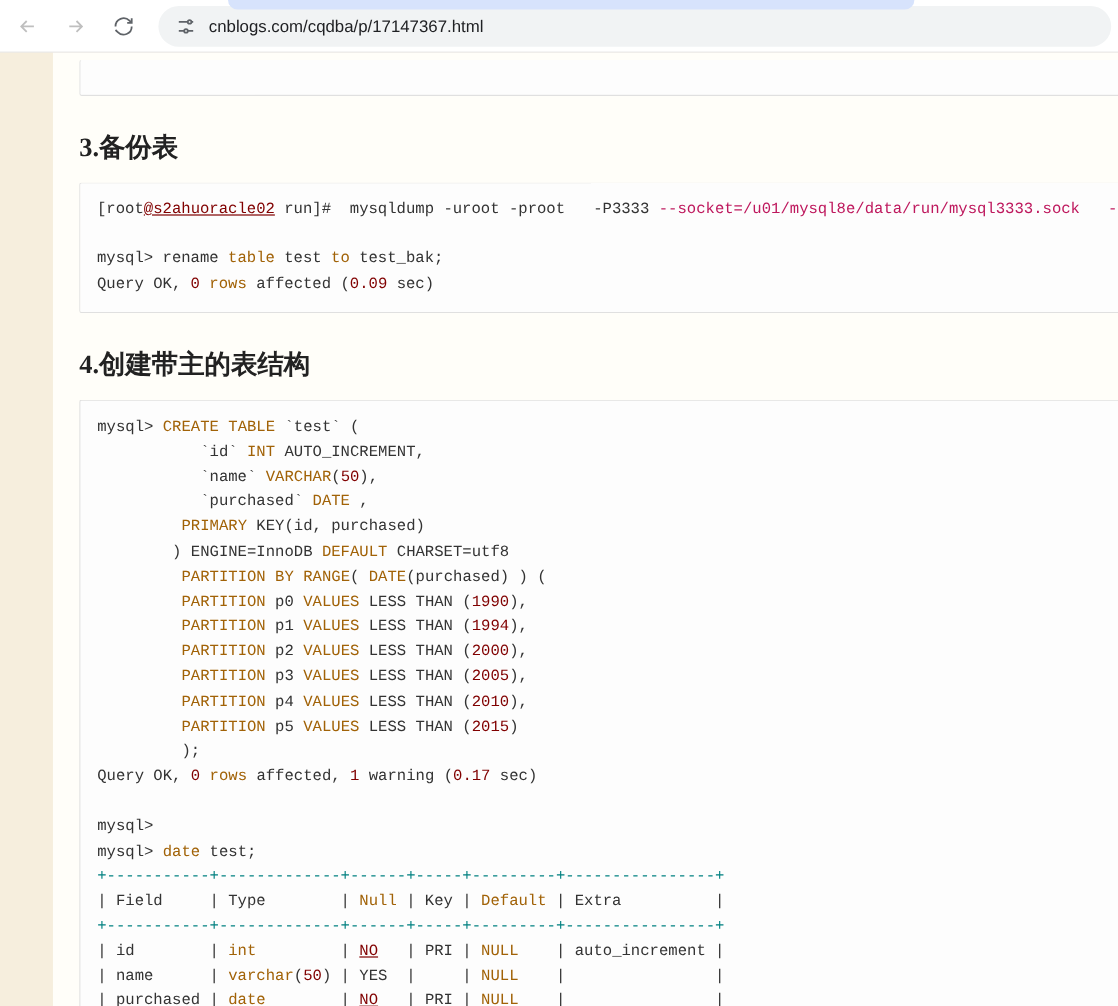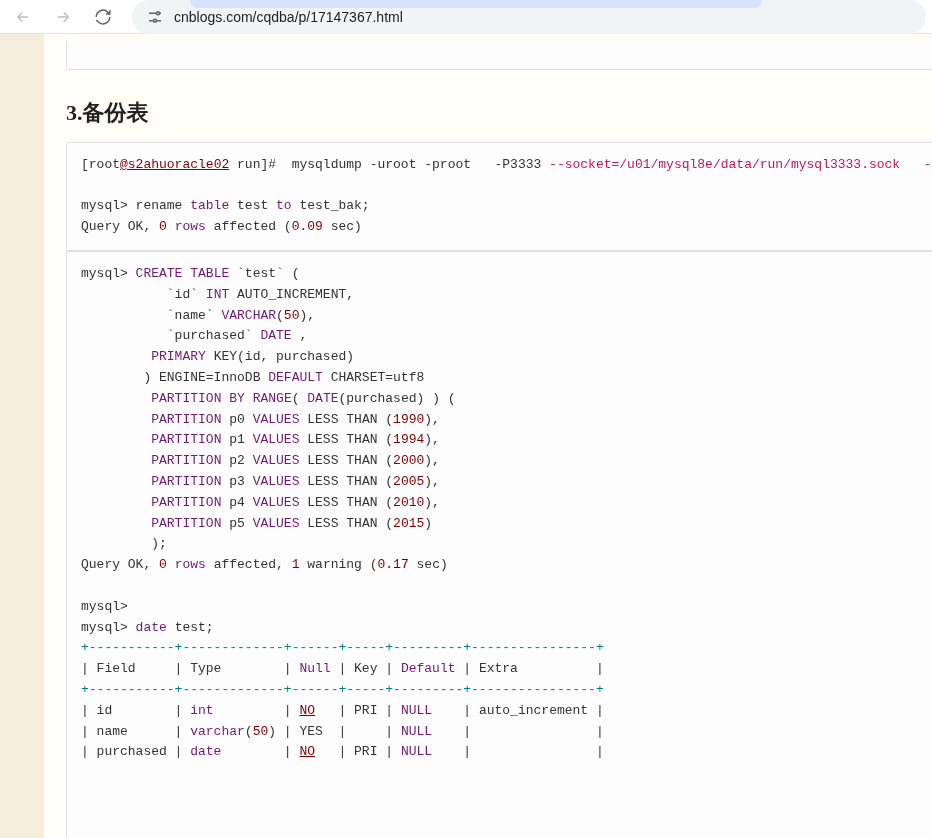--- a/index.html
+++ b/index.html
@@ -1,18 +1,18 @@
 <!DOCTYPE html>
 <html><head>
 <meta charset="utf-8">
 <style>
   * { box-sizing: border-box; margin: 0; padding: 0; }
   body { font-family: -apple-system, BlinkMacSystemFont, "Segoe UI", Arial, sans-serif; background: #fff; }
   .browser-bar {
-    display: flex; align-items: center; height: 34px;
+    display: flex; align-items: center; height: 44px;
     background: #fff; border-bottom: 1px solid #e3e3e3;
     padding: 0 6px; gap: 6px;
   }
   .nav-btn {
     width: 34px; height: 34px; display: flex; align-items: center; justify-content: center;
     border-radius: 50%; color: #5f6368; cursor: pointer;
   }
   .nav-btn svg { width: 18px; height: 18px; }
   .nav-btn.disabled { color: #bfbfbf; cursor: default; }
   .url-pill {
@@ -54,21 +54,21 @@
   .codeblock {
     border: 1px solid #e0e0e0; background: #fdfdfd;
     padding: 12px 14px; border-radius: 2px;
     font-family: Consolas, "Courier New", monospace;
     font-size: 13px; line-height: 1.6; color: #333;
     white-space: pre; overflow-x: auto;
     margin-right: 0;
   }
   .codeblock.cut { border-right: none; border-radius: 2px 0 0 2px; }
   .c-opt  { color: #be185d; }
-  .c-kw   { color: #701a75; }
+  .c-kw   { color: #a16207; }
   .c-num  { color: #800000; }
   .c-str  { color: #800000; text-decoration: underline; }
   .c-border { color: #008080; }
 </style>
 </head>
 <body>
 
 <div style="position:relative">
 <div class="tab-hint"></div>
 <div class="browser-bar">
@@ -104,20 +104,21 @@
 
     <div class="codeblock cut" style="border-top:none;padding-top:2px;padding-bottom:6px;color:#999;">&nbsp;</div>
 
     <h2 class="heading">3.备份表</h2>
 
     <div class="codeblock cut"><span>[root</span><span class="c-str">@s2ahuoracle02</span><span> run]#  mysqldump -uroot -proot   -P3333 </span><span class="c-opt">--socket=/u01/mysql8e/data/run/mysql3333.sock</span><span class="c-opt">   --set-gtid</span>
 
 <span>mysql&gt; rename </span><span class="c-kw">table</span><span> test </span><span class="c-kw">to</span><span> test_bak;</span>
 <span>Query OK, </span><span class="c-num">0</span><span> </span><span class="c-kw">rows</span><span> affected (</span><span class="c-num">0.09</span><span> sec)</span></div>
 
+    <h2 class="heading">4.创建带主的表结构</h2>
 
     <div class="codeblock cut"><span>mysql&gt; </span><span class="c-kw">CREATE</span><span> </span><span class="c-kw">TABLE</span><span> `test` (</span>
 <span>           `id` </span><span class="c-kw">INT</span><span> AUTO_INCREMENT,</span>
 <span>           `name` </span><span class="c-kw">VARCHAR</span><span>(</span><span class="c-num">50</span><span>),</span>
 <span>           `purchased` </span><span class="c-kw">DATE</span><span> ,</span>
 <span>         </span><span class="c-kw">PRIMARY</span><span> KEY(id, purchased)</span>
 <span>        ) ENGINE=InnoDB </span><span class="c-kw">DEFAULT</span><span> CHARSET=utf8</span>
 <span>         </span><span class="c-kw">PARTITION</span><span> </span><span class="c-kw">BY</span><span> </span><span class="c-kw">RANGE</span><span>( </span><span class="c-kw">DATE</span><span>(purchased) ) (</span>
 <span>         </span><span class="c-kw">PARTITION</span><span> p0 </span><span class="c-kw">VALUES</span><span> LESS THAN (</span><span class="c-num">1990</span><span>),</span>
 <span>         </span><span class="c-kw">PARTITION</span><span> p1 </span><span class="c-kw">VALUES</span><span> LESS THAN (</span><span class="c-num">1994</span><span>),</span>

